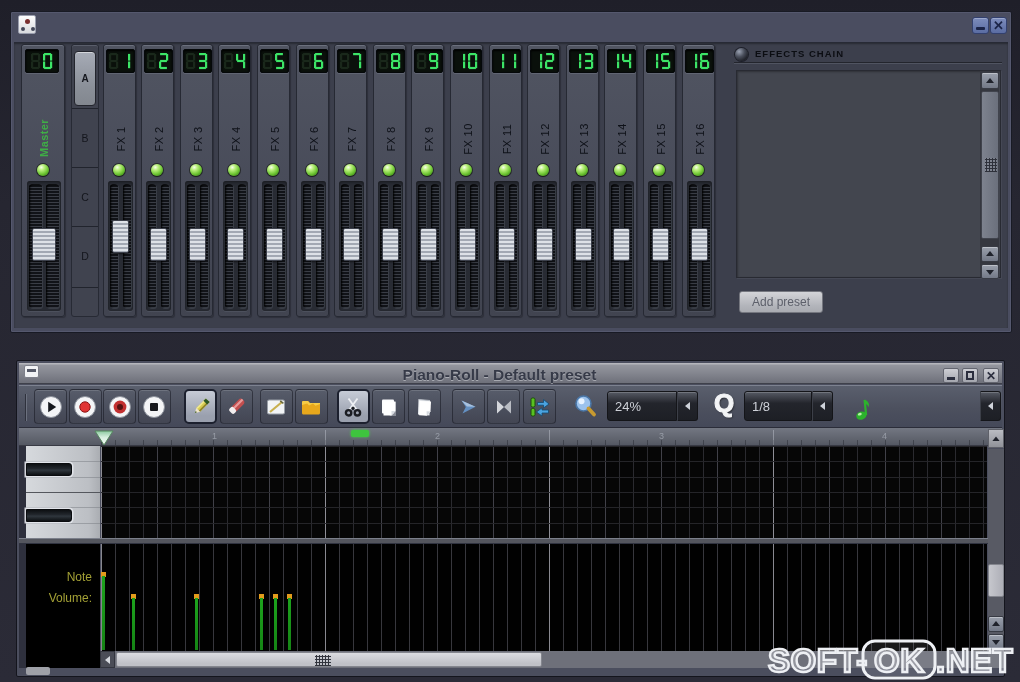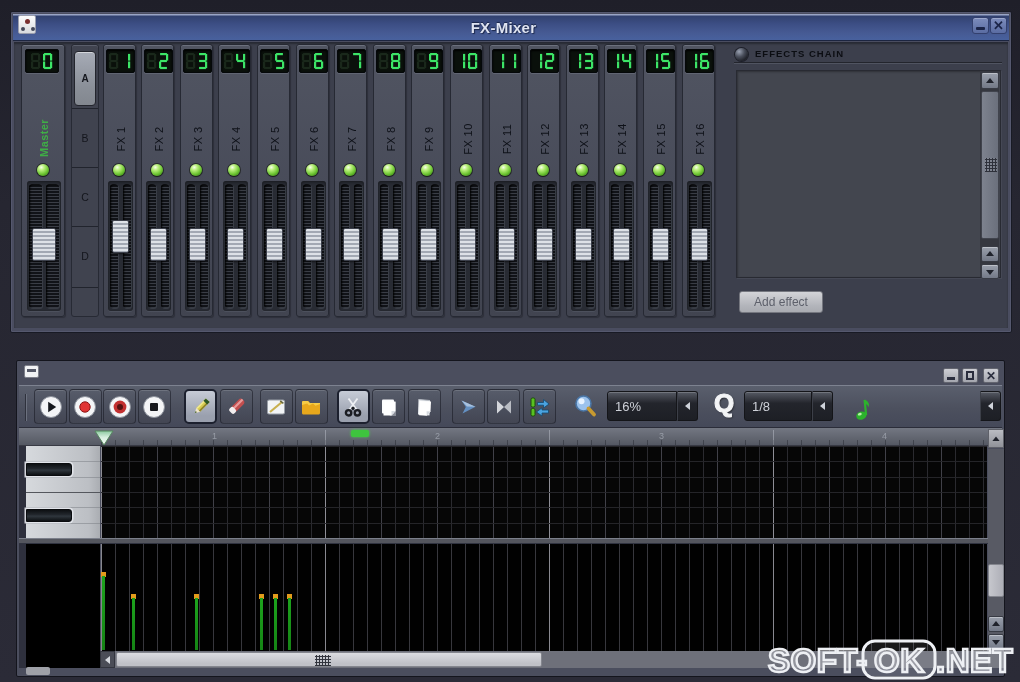--- a/index.html
+++ b/index.html
@@ -77,23 +77,20 @@
 #notevol{position:absolute;left:9px;top:206px;width:74px;text-align:right;font-size:12px;color:#a3a035;padding-right:8px;line-height:21px;}
 #hscroll{position:absolute;left:83px;top:290px;width:888px;height:17px;background:#6e707a;}
 #hthumb{position:absolute;left:16px;top:1px;width:426px;height:15px;background:linear-gradient(#dcdde1,#c0c1c7 80%);border:1px solid #84868e;border-radius:2px;}
 #vscroll{position:absolute;left:971px;top:88px;width:16px;height:202px;background:#585a64;}
 #vthumb{position:absolute;left:0px;top:115px;width:16px;height:33px;background:linear-gradient(to right,#c6c7cd,#aeafb7);border:1px solid #84868e;border-radius:2px;}
 #corner-tr{position:absolute;left:971px;top:68px;width:16px;height:19px;background:linear-gradient(#babcc2,#909299);border:1px solid #5f6169;}
 #corner-br{position:absolute;left:971px;top:290px;width:16px;height:17px;background:#797b84;}
 #watermark{position:absolute;left:758px;top:637px;}
 </style></head><body>
 <div id="mixer">
-    <div id="mxtitle">
-      <div class="txt">FX-Mixer</div>
-    </div>
     <div id="mxicon">
       <i style="left:6px;top:3px;width:5px;height:5px;background:#7a3030;"></i>
       <i style="left:2px;top:11px;width:4px;height:4px;background:#44485a;"></i>
       <i style="left:12px;top:11px;width:4px;height:4px;background:#44485a;"></i>
     </div>
     <div class="titbtn" style="right:22px;">
       <div style="position:absolute;left:3px;right:3px;bottom:3px;height:3px;background:#1b2448;border-radius:1px;"></div>
     </div>
     <div class="titbtn" style="right:4px;font-size:13px;font-weight:bold;line-height:15px;">✕</div>
     <div id="mxbody"></div>
@@ -514,23 +511,26 @@
     </div>
     <div class="abs" style="left:981px;top:91px;width:18px;height:148px;background:linear-gradient(to right,#7d828e,#6b707c);border:1px solid #41444d;border-radius:2px;">
       <div class="dots" style="left:3px;top:66px;"></div>
     </div>
     <div class="sbtn" style="left:981px;top:246px;width:18px;height:16px;">
       <div class="arr-u"></div>
     </div>
     <div class="sbtn" style="left:981px;top:264px;width:18px;height:15px;">
       <div class="arr-d"></div>
     </div>
-    <div id="addfx" style="left:739px;top:291px;width:84px;height:22px;">Add effect</div>
+    <div id="addfx" style="left:739px;top:291px;width:84px;height:22px;">Add preset</div>
   </div>
 <div id="proll">
+    <div id="prtitle">
+      <div class="txt">Piano-Roll - Default preset</div>
+    </div>
     <div id="pricon">
       <i></i>
     </div>
     <div class="prbtn" style="right:45px;">
       <div style="position:absolute;left:3px;right:3px;bottom:2px;height:3px;background:#2b2e3e;"></div>
     </div>
     <div class="prbtn" style="right:26px;">
       <div style="position:absolute;left:3px;right:3px;top:2px;bottom:2px;border:2px solid #2b2e3e;"></div>
     </div>
     <div class="prbtn" style="right:5px;text-align:center;font-size:12px;font-weight:bold;line-height:14px;">✕</div>
@@ -645,21 +645,21 @@
         <path d="M10.5 7.5 L16.5 7.5 L16.5 4.5 L22 9 L16.5 13 L16.5 10.2 L10.5 10.2 Z" fill="#4aa3e0" stroke="#14496e" stroke-width="0.8"></path>
         <path d="M21.5 15 L15 15 L15 12.8 L9.5 17 L15 21 L15 18 L21.5 18 Z" fill="#4aa3e0" stroke="#14496e" stroke-width="0.8"></path>
       </svg>
     </div>
     <div class="abs" style="left:556px;top:33px;"><svg width="26" height="26" viewBox="0 0 26 26">
         <circle cx="10.5" cy="9.5" r="7.5" fill="#9cc2ec"></circle>
         <circle cx="8.5" cy="7.2" r="3" fill="#e8f3ff"></circle>
         <circle cx="10.5" cy="9.5" r="7.5" fill="none" stroke="#4a76a6" stroke-width="1.6"></circle>
         <path d="M15.5 14.5 L21 20.5" stroke="#c89a30" stroke-width="3.8" stroke-linecap="round"></path>
       </svg></div>
-    <div class="drop" style="left:590px;width:70px;">16%</div>
+    <div class="drop" style="left:590px;width:70px;">24%</div>
     <div class="dropbtn" style="left:660px;">
       <div class="arr-l"></div>
     </div>
     <div class="abs" style="left:697px;top:29px;line-height:26px;font-size:26px;font-weight:bold;color:#f3f4f6;-webkit-text-stroke:1.1px #f3f4f6;text-shadow:1px 1px 2px rgba(0,0,0,0.6);">Q</div>
     <div class="drop" style="left:727px;width:68px;">1/8</div>
     <div class="dropbtn" style="left:795px;">
       <div class="arr-l"></div>
     </div>
     <div class="abs" style="left:836px;top:35px;"><svg width="26" height="26" viewBox="0 0 26 26">
         <ellipse cx="8.4" cy="19.6" rx="5.2" ry="4.1" transform="rotate(-16 8.4 19.6)" fill="#2cb32c"></ellipse>
@@ -698,20 +698,21 @@
       <div class="krow" style="top:30.6px;"></div>
       <div class="krow" style="top:61.3px;"></div>
       <div class="krow" style="top:76.6px;"></div>
       <div class="krow" style="top:46px;background:#54575d;"></div>
       <div class="bkey" style="top:17px;"></div>
       <div class="bkey" style="top:62.5px;"></div>
     </div>
     <div id="grid"></div>
     <div id="ridge"></div>
     <div id="velpane"></div>
+    <div id="notevol">Note<br>Volume:</div>
     <div id="velgrid">
       <div class="vcap" style="left:-0.5px;top:28px;"></div>
       <div class="vline" style="left:0.5px;top:32px;bottom:1px;"></div>
       <div class="vcap" style="left:29.5px;top:50px;"></div>
       <div class="vline" style="left:30.5px;top:54px;bottom:1px;"></div>
       <div class="vcap" style="left:93.0px;top:50px;"></div>
       <div class="vline" style="left:94.0px;top:54px;bottom:1px;"></div>
       <div class="vcap" style="left:158.0px;top:50px;"></div>
       <div class="vline" style="left:159.0px;top:54px;bottom:1px;"></div>
       <div class="vcap" style="left:171.5px;top:50px;"></div>

